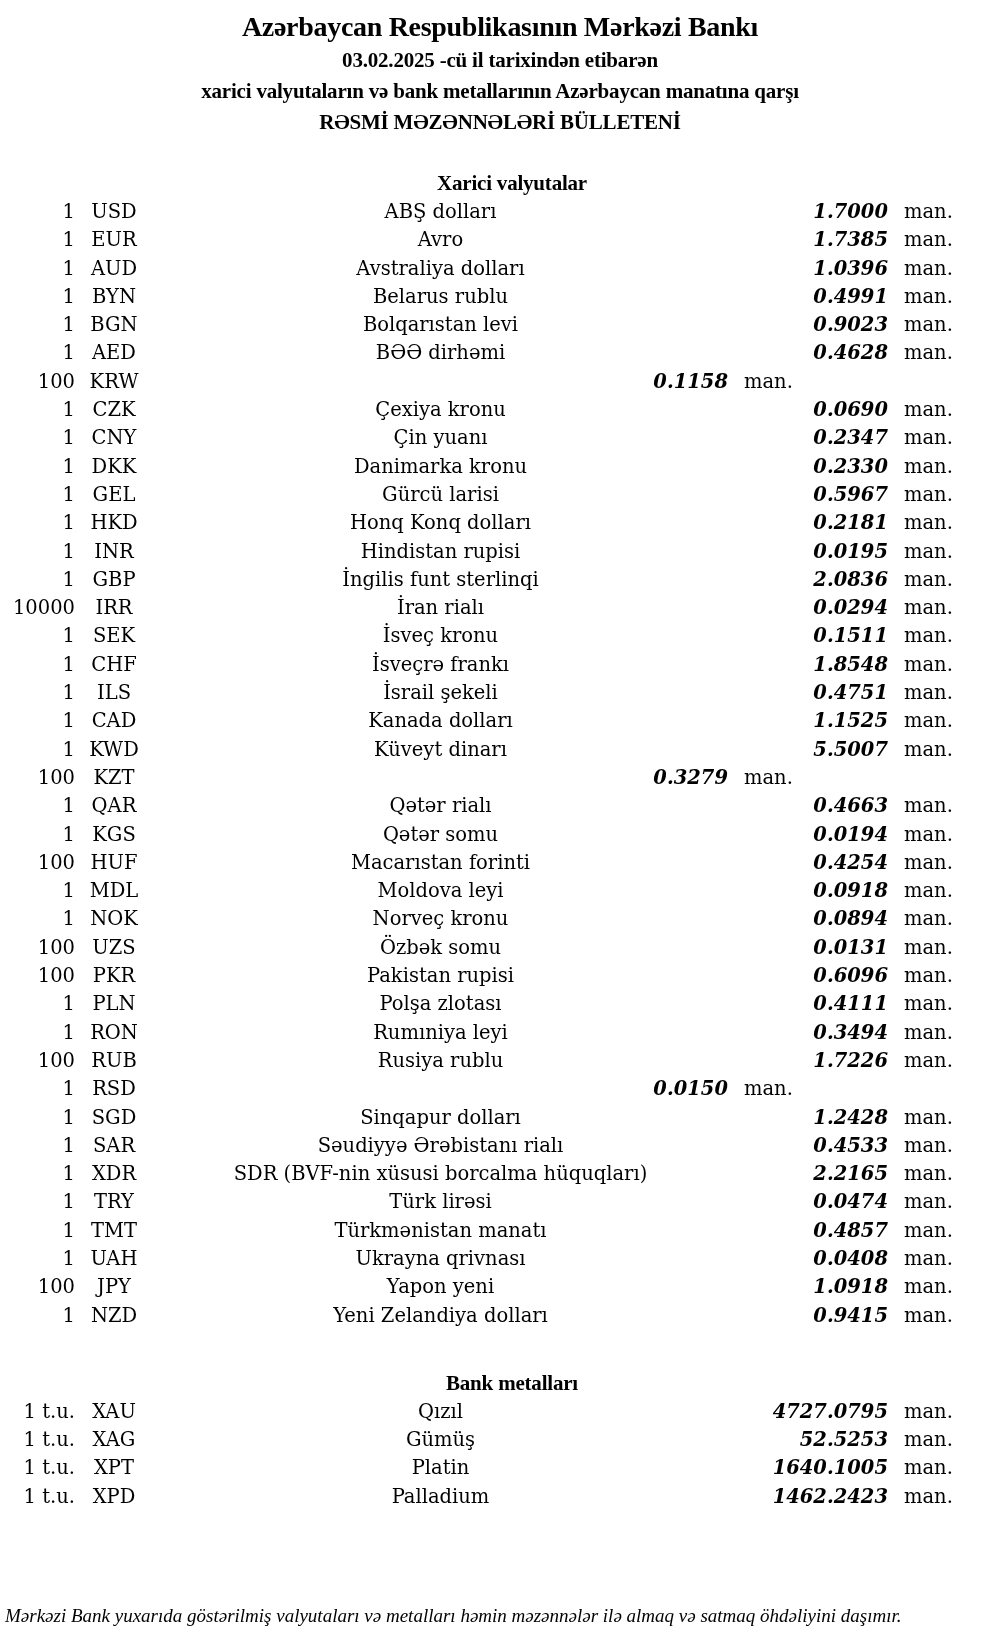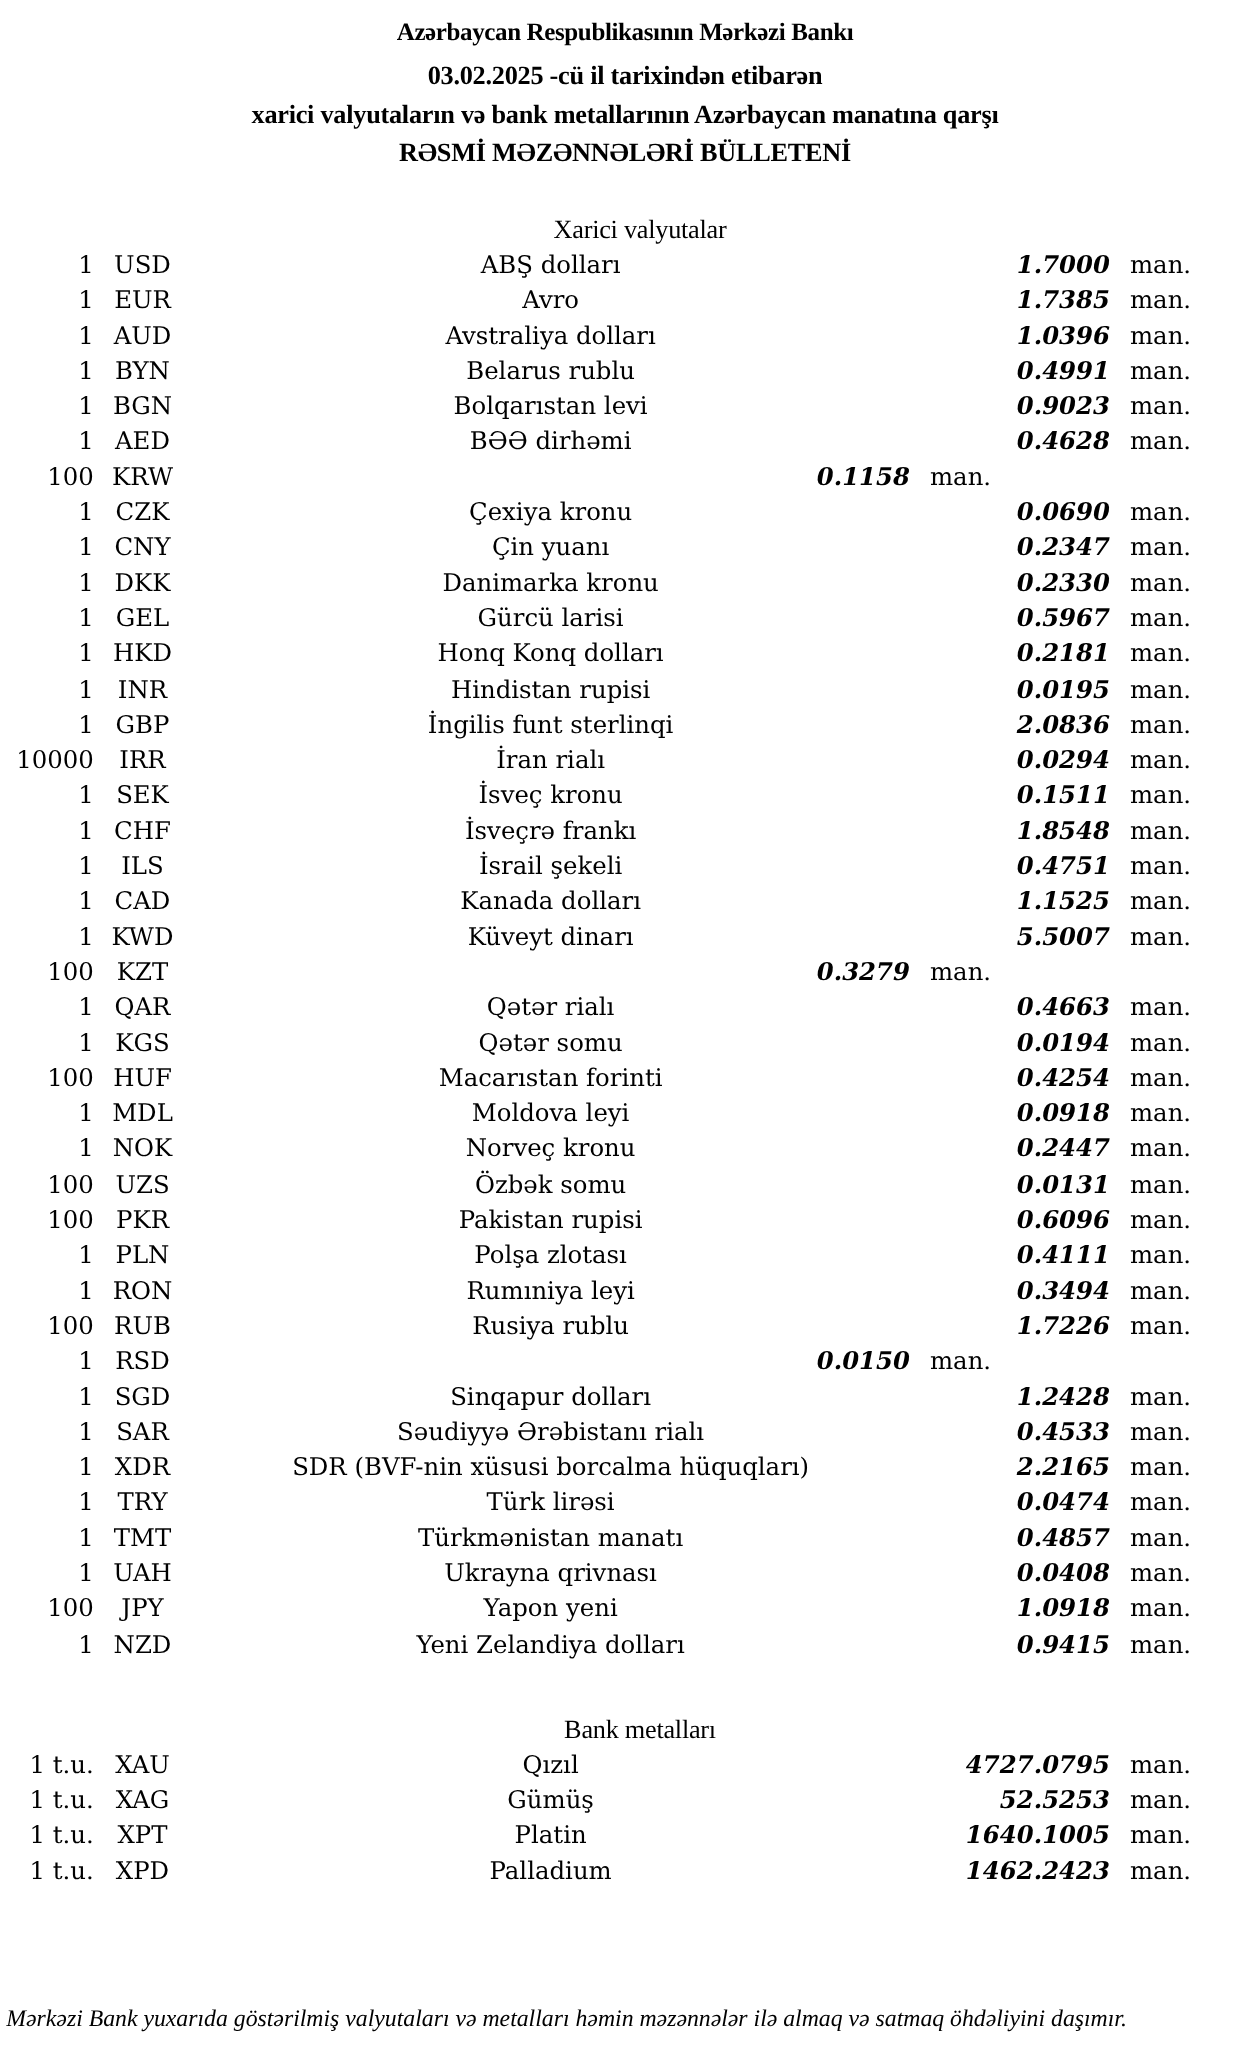--- a/index.html
+++ b/index.html
@@ -15,33 +15,33 @@
     font-family: "DejaVu Serif", serif;
     overflow: hidden;
   }
   .header {
     padding-top: 8px;
     text-align: center;
     font-family: "Liberation Serif", serif;
     font-weight: bold;
   }
   .title {
-    font-size: 20px;
+    font-size: 28px;
     line-height: 37px;
     letter-spacing: -0.3px;
   }
   .header-line {
     font-size: 21px;
     line-height: 31px;
     letter-spacing: -0.2px;
   }
   .section-heading {
     text-align: center;
     font-family: "Liberation Serif", serif;
-    font-weight: normal;
+    font-weight: bold;
     font-size: 21px;
     line-height: 30px;
     letter-spacing: -0.2px;
     padding-left: 24px;
   }
   .section-heading.currencies { margin-top: 30px; }
   .section-heading.metals { margin-top: 38px; }
   .rate-table {
     width: 1000px;
     box-sizing: border-box;
@@ -298,21 +298,21 @@
       <span class="cell-code">MDL</span>
       <span class="cell-name">Moldova leyi</span>
       <span class="cell-rate">0.0918</span>
       <span class="cell-unit">man.</span>
     </div>
 
     <div class="row">
       <span class="cell-qty">1</span>
       <span class="cell-code">NOK</span>
       <span class="cell-name">Norveç kronu</span>
-      <span class="cell-rate">0.2447</span>
+      <span class="cell-rate">0.0894</span>
       <span class="cell-unit">man.</span>
     </div>
 
     <div class="row">
       <span class="cell-qty">100</span>
       <span class="cell-code">UZS</span>
       <span class="cell-name">Özbək somu</span>
       <span class="cell-rate">0.0131</span>
       <span class="cell-unit">man.</span>
     </div>

